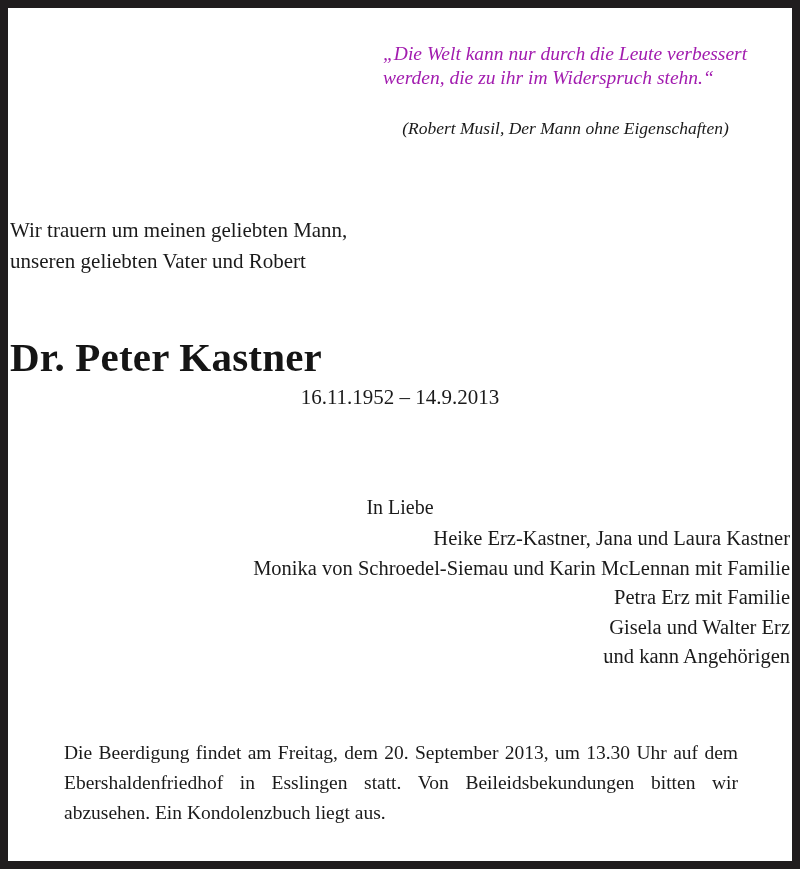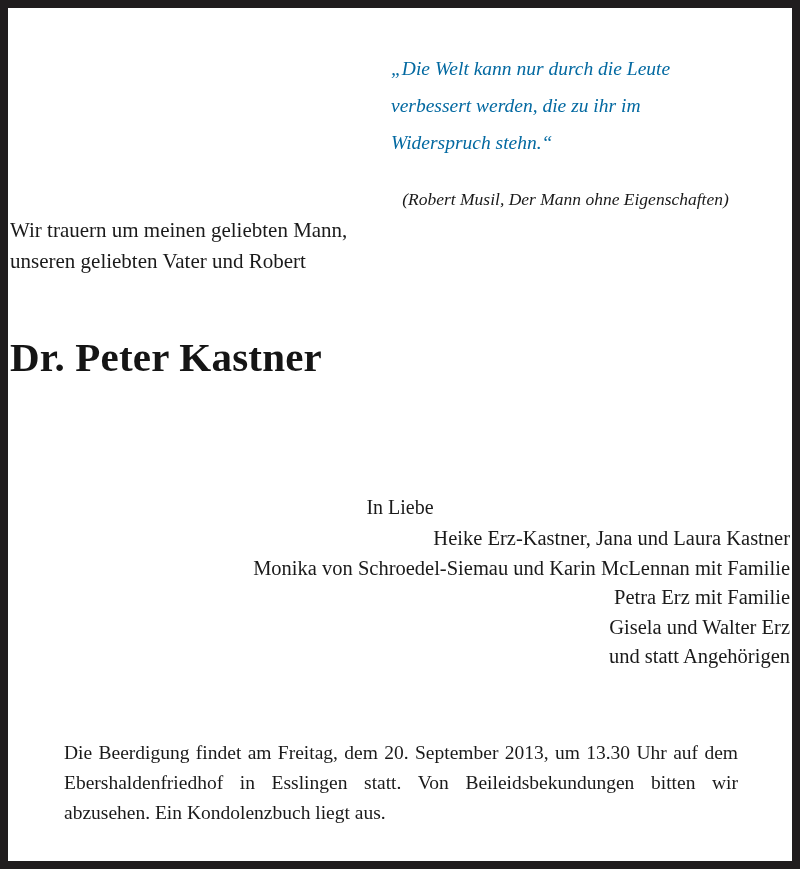--- a/index.html
+++ b/index.html
@@ -45,24 +45,24 @@
   
   .quote-block {
     position: absolute;
     left: 373px;
     top: 32px;
     width: 365px;
   }
   .quote-text {
     font-style: italic;
     font-size: 19.5px;
-    line-height: 37px;
+    line-height: 24px;
     text-align: left;
-    margin: 8px;
-    color: #0369a1;
+    margin: 0;
+    color: #a21caf;
   }
   .quote-attrib {
     font-style: italic;
     font-size: 17.5px;
     line-height: 24px;
     margin: 26px 0 0 0;
     text-align: center;
     color: #1a1a1a;
   }
 
@@ -155,29 +155,30 @@
       <p class="quote-text">„Die Welt kann nur durch die Leute verbessert werden, die zu ihr im Widerspruch stehn.“</p>
       <p class="quote-attrib">(Robert Musil, Der Mann ohne Eigenschaften)</p>
     </div>
 
     <div class="intro">
       <div>Wir trauern um meinen geliebten Mann,</div>
       <div>unseren geliebten Vater und Robert</div>
     </div>
 
     <div class="name">Dr. Peter Kastner</div>
+    <div class="dates">16.11.1952 – 14.9.2013</div>
 
     <div class="survivors">
       <div class="survivors-heading">In Liebe</div>
       <ul class="survivors-list">
         <li>Heike Erz-Kastner, Jana und Laura Kastner</li>
         <li>Monika von Schroedel-Siemau und Karin McLennan mit Familie</li>
         <li>Petra Erz mit Familie</li>
         <li>Gisela und Walter Erz</li>
-        <li>und statt Angehörigen</li>
+        <li>und kann Angehörigen</li>
       </ul>
     </div>
 
     <div class="details">
       <p>Die Beerdigung findet am Freitag, dem 20. September 2013, um 13.30 Uhr auf dem Ebershaldenfriedhof in Esslingen statt. Von Beileidsbekundungen bitten wir abzusehen. Ein Kondolenzbuch liegt aus.</p>
     </div>
 
   </div>
 </div>
 

